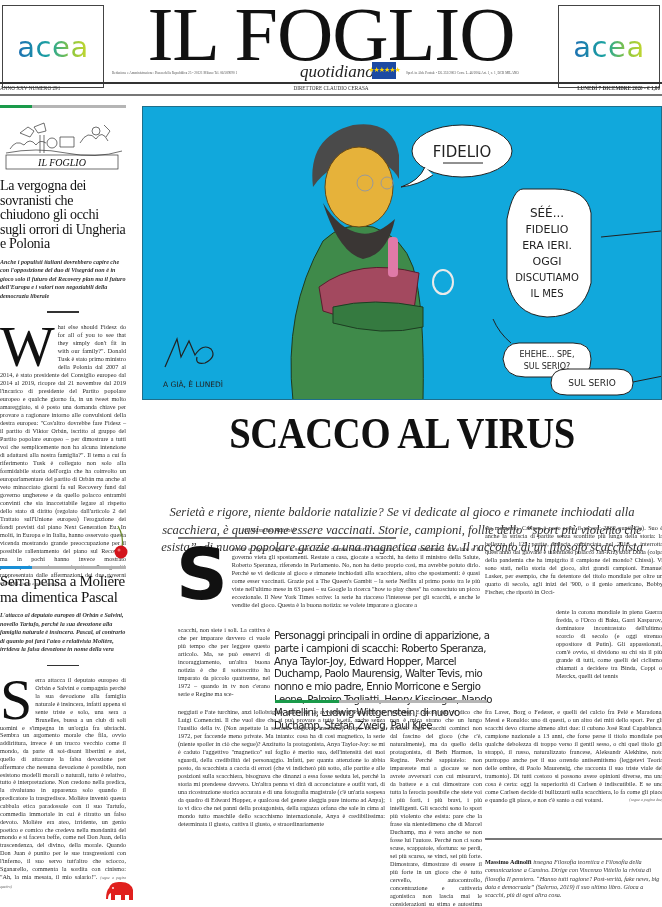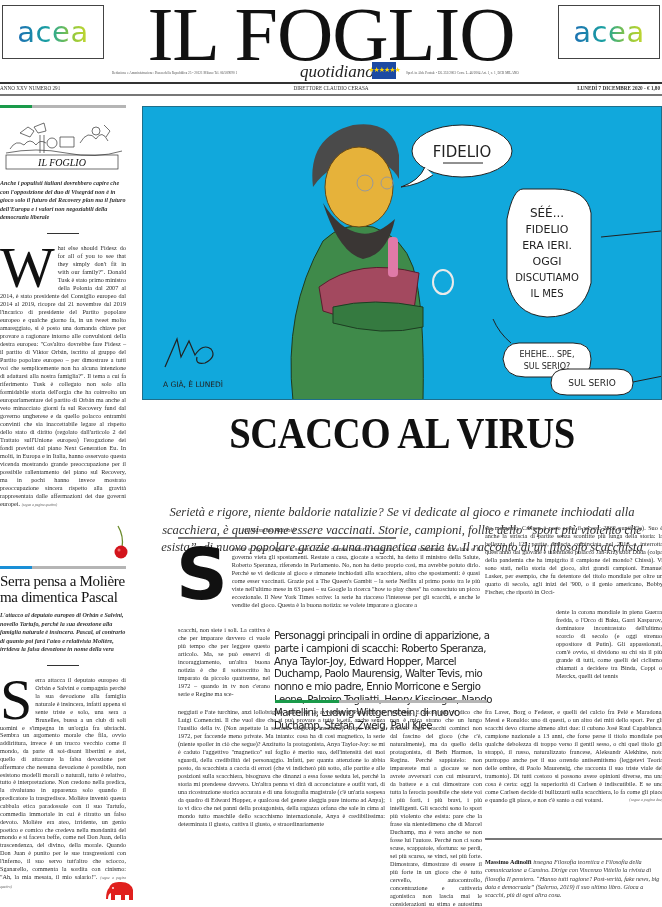--- a/index.html
+++ b/index.html
@@ -1,21 +1,21 @@
 <!DOCTYPE html>
 <html><head>
 <meta charset="utf-8">
 <style>
   * { box-sizing: border-box; margin: 0; padding: 0; }
   html, body { width: 662px; height: 907px; background: #fff; overflow: hidden; }
   body { font-family: "DejaVu Serif", serif; color: #1a1a1a; position: relative; }
 
   
   .masthead { position: absolute; left: 0; top: 0; width: 662px; height: 82px; }
-  .ad-box { position: absolute; top: 5px; width: 102px; height: 54px; border: 1px solid #444; background: #fff; display: flex; align-items: center; justify-content: center; }
+  .ad-box { position: absolute; top: 5px; width: 102px; height: 83px; border: 1px solid #444; background: #fff; display: flex; align-items: center; justify-content: center; }
   .ad-box.left { left: 2px; }
   .ad-box.right { left: 558px; }
   .acea { font-family: "DejaVu Sans", sans-serif; font-size: 29px; font-weight: 400; letter-spacing: 0.5px;
     background: linear-gradient(90deg, #1c6fb3 0%, #1aa3a0 45%, #8cc63f 75%, #c8d82e 100%);
     -webkit-background-clip: text; background-clip: text; color: transparent; }
   .logo { position: absolute; left: 112px; top: -6px; width: 438px; text-align: center;
     font-family: "Liberation Serif", serif; font-size: 78px; letter-spacing: -1px; line-height: 82px; color: #111; transform: scaleY(0.98); }
   .quotidiano { position: absolute; left: 300px; top: 62px; font-family: "Liberation Serif", serif; font-style: italic; font-size: 17px; color: #222; }
   .eu-flag { position: absolute; left: 372px; top: 62px; width: 24px; height: 17px; background: #1c4aa3; display: flex; align-items: center; justify-content: center; }
   .eu-flag span { color: #ffd600; font-size: 7px; letter-spacing: -1px; line-height: 7px; }
@@ -107,20 +107,21 @@
         <path d="M80 30 q8 -14 16 -4 q6 -10 12 2"></path>
         <circle cx="96" cy="18" r="4"></circle>
         <path d="M104 12 l6 6 l-4 6"></path>
         <path d="M6 40 q30 -6 60 0 q30 6 56 -2"></path>
         <path d="M40 22 l0 18 M44 22 l0 18"></path>
       </g>
       <rect x="6" y="42" width="112" height="14" fill="none" stroke="#333" stroke-width="0.7"></rect>
       <text x="62" y="53" text-anchor="middle" font-family="Liberation Serif, serif" font-style="italic" font-size="10" fill="#111">IL FOGLIO</text>
     </svg>
   </div>
+  <h2 class="left-h">La vergogna dei sovranisti che chiudono gli occhi sugli orrori di Ungheria e Polonia</h2>
   <p class="left-sub">Anche i populisti italiani dovrebbero capire che con l'opposizione del duo di Visegrád non è in gioco solo il futuro del Recovery plan ma il futuro dell'Europa e i valori non negoziabili della democrazia liberale</p>
   <div class="short-rule"></div>
   <div class="body-text">
     <span class="dropcap">W</span><span>hat else should Fidesz do for all of you to see that they simply don't fit in with our family?". Donald Tusk è stato primo ministro della Polonia dal 2007 al 2014, è stato presidente del Consiglio europeo dal 2014 al 2019, ricopre dal 21 novembre dal 2019 l'incarico di presidente del Partito popolare europeo e qualche giorno fa, in un tweet molto amareggiato, si è posto una domanda chiave per provare a ragionare intorno alle convulsioni della destra europea: "Cos'altro dovrebbe fare Fidesz – il partito di Viktor Orbán, iscritto al gruppo del Partito popolare europeo – per dimostrare a tutti voi che semplicemente non ha alcuna intenzione di adattarsi alla nostra famiglia?". Il tema a cui fa riferimento Tusk è collegato non solo alla formidabile storia dell'orgia che ha coinvolto un europarlamentare del partito di Orbán ma anche al veto minacciato giorni fa sul Recovery fund dal governo ungherese e da quello polacco entrambi convinti che sia inaccettabile legare al rispetto dello stato di diritto (regolato dall'articolo 2 del Trattato sull'Unione europea) l'erogazione dei fondi previsti dal piano Next Generation Eu. In molti, in Europa e in Italia, hanno osservato questa vicenda mostrando grande preoccupazione per il possibile rallentamento del piano sul Recovery, ma in pochi hanno invece mostrato preoccupazione sincera rispetto alla gravità rappresentata dalle affermazioni dei due governi europei.</span>
     <span class="cont">(segue a pagina quattro)</span>
   </div>
 </div>
 
 <svg class="icon-cherry" style="left:110px; top:524px;" width="22" height="36" viewBox="0 0 22 36">
   <path d="M8 2 q6 10 4 22" stroke="#6a8a2a" stroke-width="1.3" fill="none"></path>

